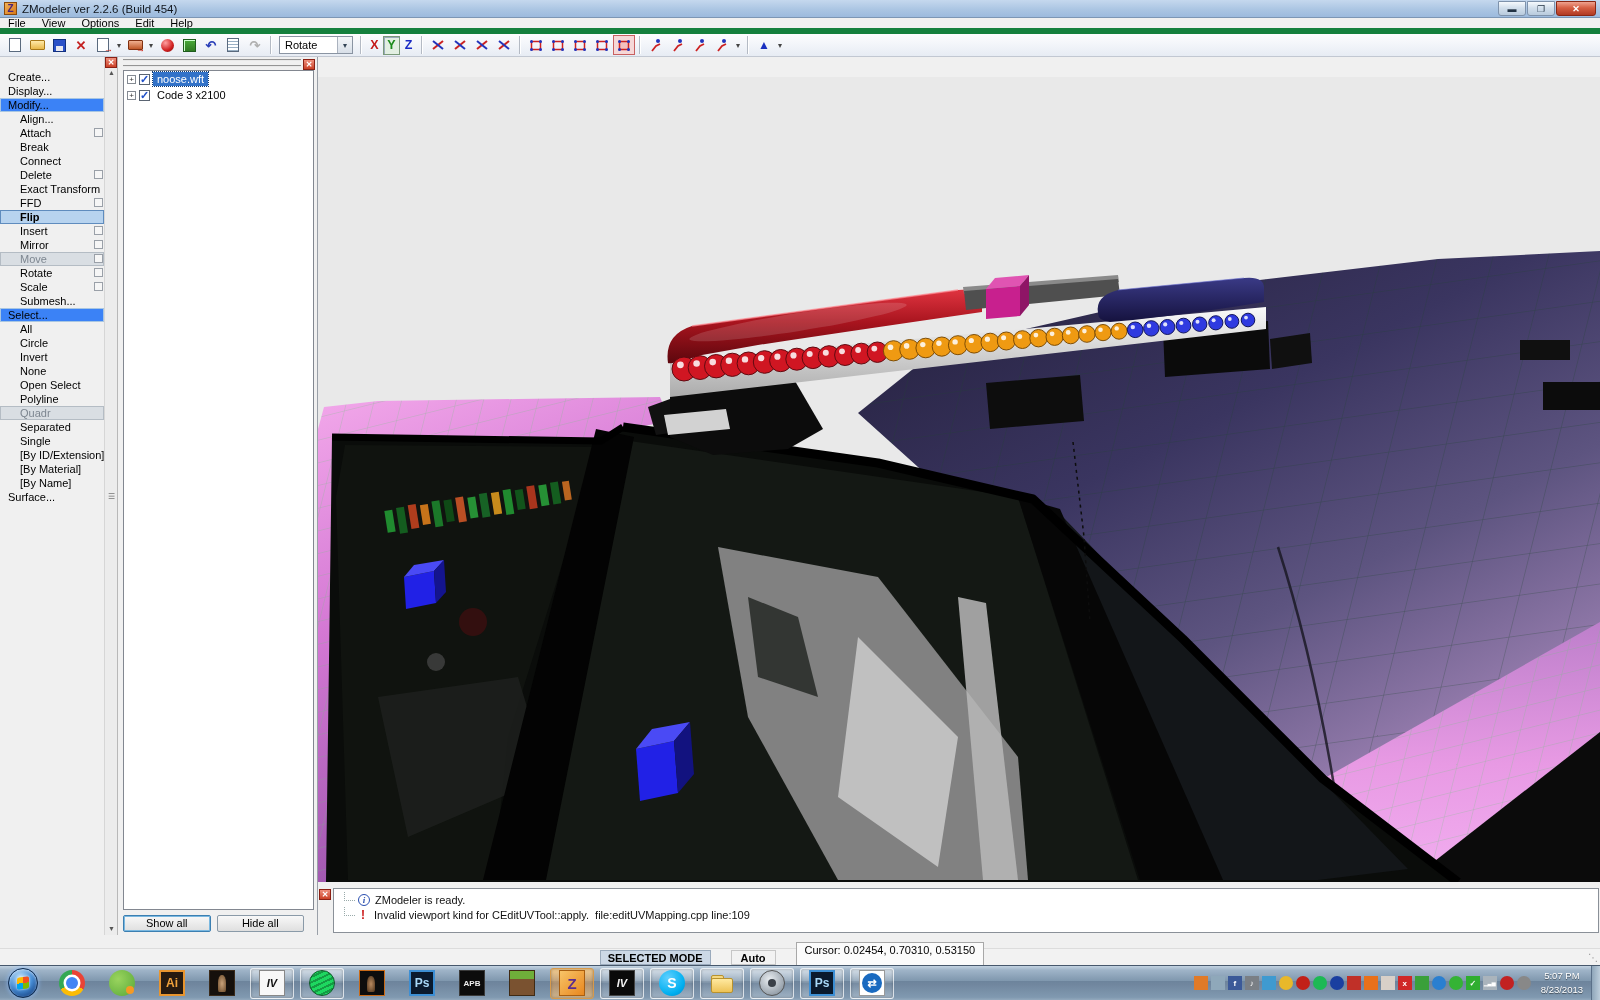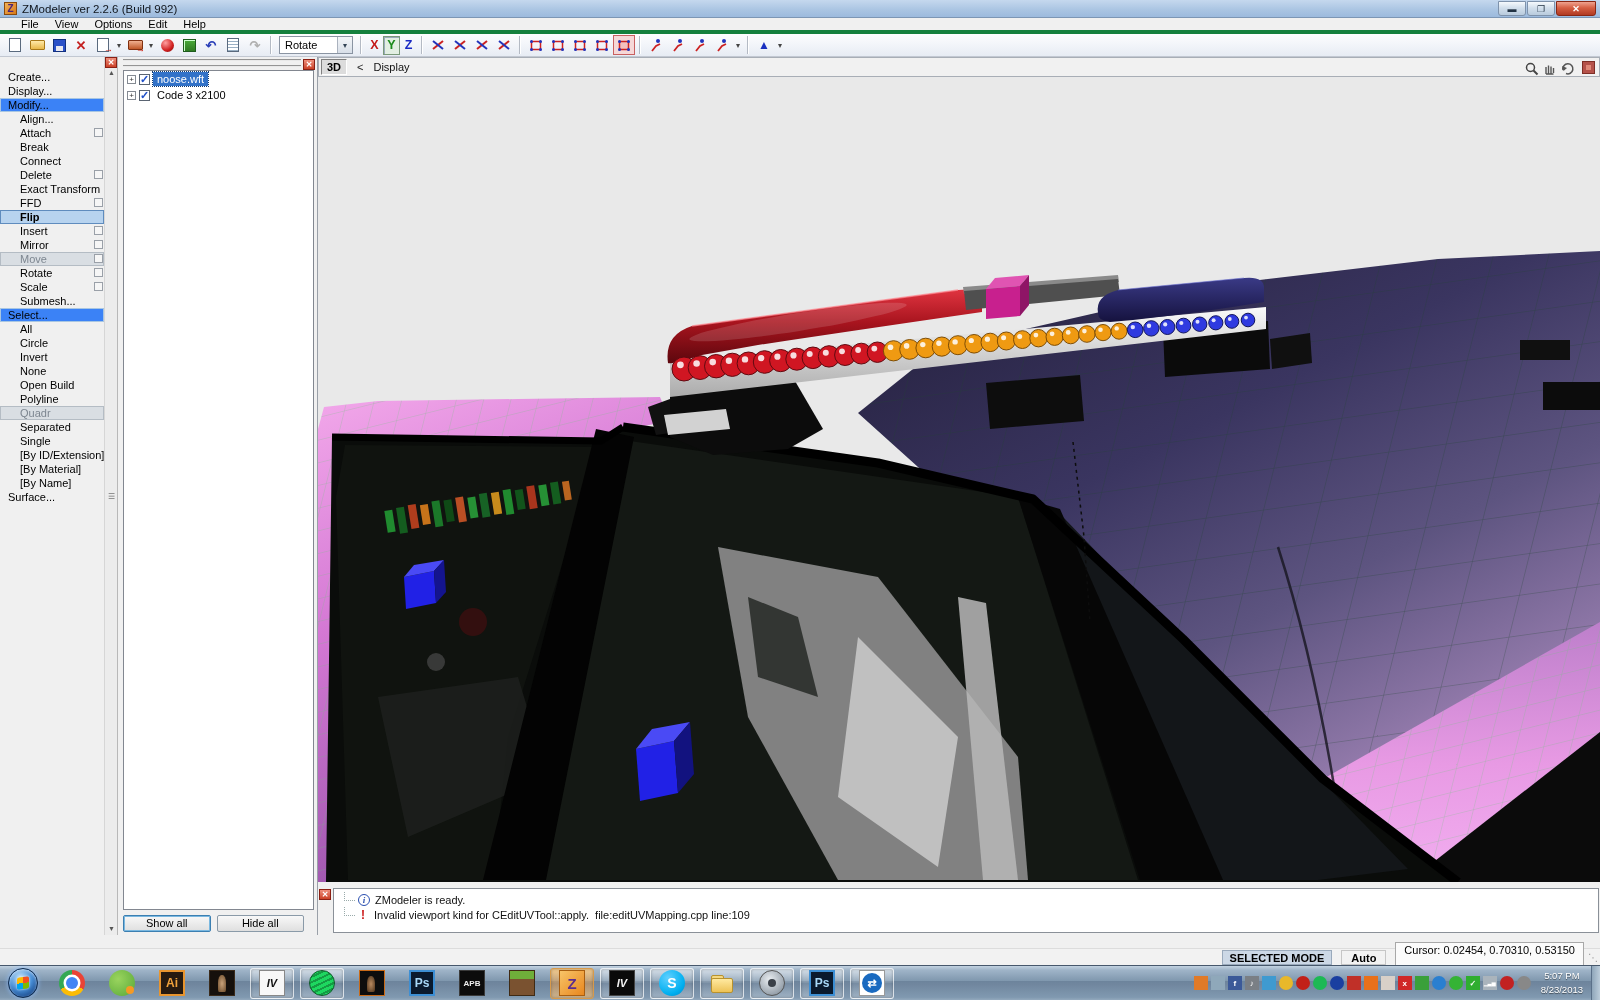--- a/index.html
+++ b/index.html
@@ -14,21 +14,21 @@
     background:linear-gradient(135deg,#f2b35a,#d87818); border:1px solid #8a4a0c;
     color:#4b2478; font-weight:bold; font-size:10px; line-height:11px; text-align:center; }
   .win-btns { position:absolute; right:4px; top:1px; display:flex; gap:1px; }
   .win-btn { width:28px; height:15px; border:1px solid #7e92ab; border-radius:0 0 3px 3px;
     background:linear-gradient(#f6fafd,#d2dfec 45%,#b9cbdd); display:flex; align-items:center; justify-content:center;
     font-size:9px; color:#234; }
   .win-btn.close { width:40px; background:linear-gradient(#efa28f,#d65f43 45%,#b03a22); border-color:#8a2714; color:#fff; font-weight:bold; }
 
   
   .menubar { position:absolute; left:0; top:18px; width:1600px; height:16px; background:#f0f0f0;
-    border-bottom:4px solid #15803d; display:flex; align-items:center; font-size:11px;padding-left:13px; }
+    border-bottom:6px solid #15803d; display:flex; align-items:center; font-size:11px; }
   .menu-item { padding:0 8px; height:16px; line-height:16px; color:#000; }
 
   
   .toolbar { position:absolute; left:0; top:34px; width:1600px; height:23px;
     background:linear-gradient(#fdfdfe,#e7ecf4); border-bottom:1px solid #c2c8d2;
     display:flex; align-items:center; padding-left:4px; }
   .tb-sep { width:2px; height:18px; margin:0 4px; border-left:1px solid #b4bac4; border-right:1px solid #fff; }
   .tb-btn { position:relative; width:22px; height:20px; display:flex; align-items:center; justify-content:center; border:1px solid transparent; }
   .tb-btn.tb-active { background:#f6d8d8; border-color:#c86060; }
   .tb-dd { width:10px; height:20px; font-size:8px; color:#444; display:flex; align-items:center; justify-content:center; }
@@ -102,21 +102,21 @@
   .log-box { position:absolute; left:15px; right:1px; top:0; bottom:2px; background:#fff; border:1px solid #8a9098; overflow:hidden; padding-top:3px; }
   .log-row { height:15px; display:flex; align-items:center; padding-left:8px; font-size:11px; color:#111; }
   .branch { width:11px; height:9px; border-left:1px dotted #9aa; border-bottom:1px dotted #9aa; margin:-7px 3px 0 2px; flex:none; }
   .ic-info { width:12px; height:12px; border-radius:50%; border:1px solid #2a4fb0; color:#2a4fb0; flex:none;
     font:italic bold 9px "Liberation Serif",serif; line-height:11px; text-align:center; margin-right:5px; }
   .ic-excl { color:#cc1818; font-weight:bold; font-size:12px; width:10px; text-align:center; margin-right:6px; flex:none; }
   .log-text { white-space:pre; }
 
   
   .statusbar { position:absolute; left:0; top:948px; width:1600px; height:17px; background:#f2f2f2; border-top:1px solid #dcdcdc;
-    display:flex; justify-content:flex-end; align-items:center; font-size:11px; padding-right:16px; gap:9px; }
+    display:flex; justify-content:center; align-items:center; font-size:11px; padding-right:16px; gap:20px; }
   .sb-mode { font-weight:bold; background:#ccd8e6; border:1px solid #9aaabc; padding:0 7px; height:15px; line-height:14px; }
   .sb-auto { font-weight:bold; border:1px solid #c6c6c6; padding:0 9px; height:15px; line-height:14px; }
   .sb-cursor { border:1px solid #a8a8a8; background:#fbfbfb; padding:0 8px; height:31px; line-height:14px; min-width:180px; }
   .sb-grip { position:absolute; right:2px; bottom:2px; color:#999; font-size:10px; }
 
   
   .taskbar { position:absolute; left:0; top:965px; width:1600px; height:35px;
     background:linear-gradient(#c3d3e2,#9fb4c8 12%,#7e96ad 45%,#6d849c 0,#71879f 55%,#8099b0 92%,#93a9bd);
     border-top:1px solid #47586c; display:flex; align-items:center; }
   .start-orb { width:30px; height:30px; border-radius:50%; flex:none; margin:0 12px 0 8px; position:relative;
@@ -160,21 +160,21 @@
   .clock { color:#fff; font-size:9.5px; text-align:center; line-height:1.5; text-shadow:0 1px 1px rgba(0,0,0,.55); margin:0 8px 0 10px; }
   .show-desktop { width:9px; height:100%; background:linear-gradient(90deg,#8fa6ba,#bccddb); border-left:1px solid #5a7089; flex:none; }
 </style>
 </head>
 <body>
 
 <div class="app">
 
   <div class="titlebar">
     <span class="app-ico-z">Z</span>
-    <span>ZModeler ver 2.2.6 (Build 992)</span>
+    <span>ZModeler ver 2.2.6 (Build 454)</span>
     <span class="win-btns">
       <span class="win-btn">▬</span>
       <span class="win-btn">❐</span>
       <span class="win-btn close">✕</span>
     </span>
   </div>
 
   <div class="menubar" id="menubar">
       <div class="menu-item">File</div>
       <div class="menu-item">View</div>
@@ -353,21 +353,21 @@
         <div class="side-item i1">Mirror<div class="optbox"></div></div>
         <div class="side-item i1 grayband">Move<div class="optbox"></div></div>
         <div class="side-item i1">Rotate<div class="optbox"></div></div>
         <div class="side-item i1">Scale<div class="optbox"></div></div>
         <div class="side-item i1">Submesh...</div>
         <div class="side-item band">Select...</div>
         <div class="side-item i1">All</div>
         <div class="side-item i1">Circle</div>
         <div class="side-item i1">Invert</div>
         <div class="side-item i1">None</div>
-        <div class="side-item i1">Open Build</div>
+        <div class="side-item i1">Open Select</div>
         <div class="side-item i1">Polyline</div>
         <div class="side-item i1 grayband">Quadr</div>
         <div class="side-item i1">Separated</div>
         <div class="side-item i1">Single</div>
         <div class="side-item i1">[By ID/Extension]</div>
         <div class="side-item i1">[By Material]</div>
         <div class="side-item i1">[By Name]</div>
         <div class="side-item">Surface...</div>
       </div>
     <div class="left-scroll">
@@ -393,45 +393,20 @@
           <div class="tlabel">Code 3 x2100</div>
         </div>
       </div>
     <div class="tree-btns">
       <button class="tree-btn focused">Show all</button>
       <button class="tree-btn">Hide all</button>
     </div>
   </div>
 
   <div class="viewport">
-    <div class="vp-header">
-      <div class="vp-3d">3D</div>
-      <span class="vp-back">&lt;</span>
-      <span class="vp-view">Display</span>
-      <span class="vp-tools">
-        <span class="vp-tool">
-          <svg width="15" height="15">
-              <circle cx="6.5" cy="6.5" r="4" fill="none" stroke="#444" stroke-width="1.5"></circle>
-              <line x1="9.5" y1="9.5" x2="13.5" y2="13.5" stroke="#444" stroke-width="2"></line>
-            </svg>
-        </span>
-        <span class="vp-tool">
-          <svg width="15" height="15">
-              <path d="M4,13 V6 M6.5,13 V4.5 M9,13 V5.5 M11.5,12 V7 M4,13 h7.5" stroke="#555" stroke-width="1.4" fill="none"></path>
-            </svg>
-        </span>
-        <span class="vp-tool">
-          <svg width="15" height="15">
-              <path d="M3,9 a5,5 0 1 1 3,3.5" fill="none" stroke="#555" stroke-width="1.5"></path>
-              <path d="M2,5 L3.5,10 7,7 Z" fill="#555"></path>
-            </svg>
-        </span>
-      </span>
-      <span class="vp-max"></span>
-    </div>
 
     <div class="vp-scene">
       <svg viewBox="0 0 1282 805" preserveAspectRatio="none">
         <defs>
           <linearGradient id="roofG" x1="0.15" y1="0" x2="0.8" y2="1">
             <stop offset="0" stop-color="#262240"></stop>
               <stop offset="0.35" stop-color="#3a3560"></stop>
             <stop offset="0.62" stop-color="#5d5480"></stop>
               <stop offset="0.82" stop-color="#8a74a4"></stop>
             <stop offset="1" stop-color="#b992c8"></stop>

